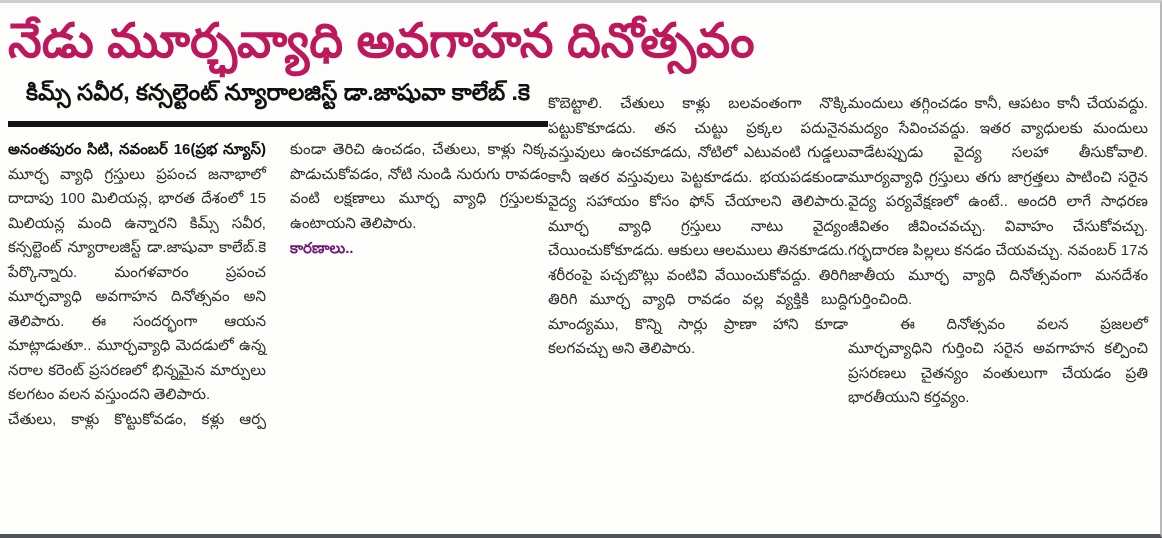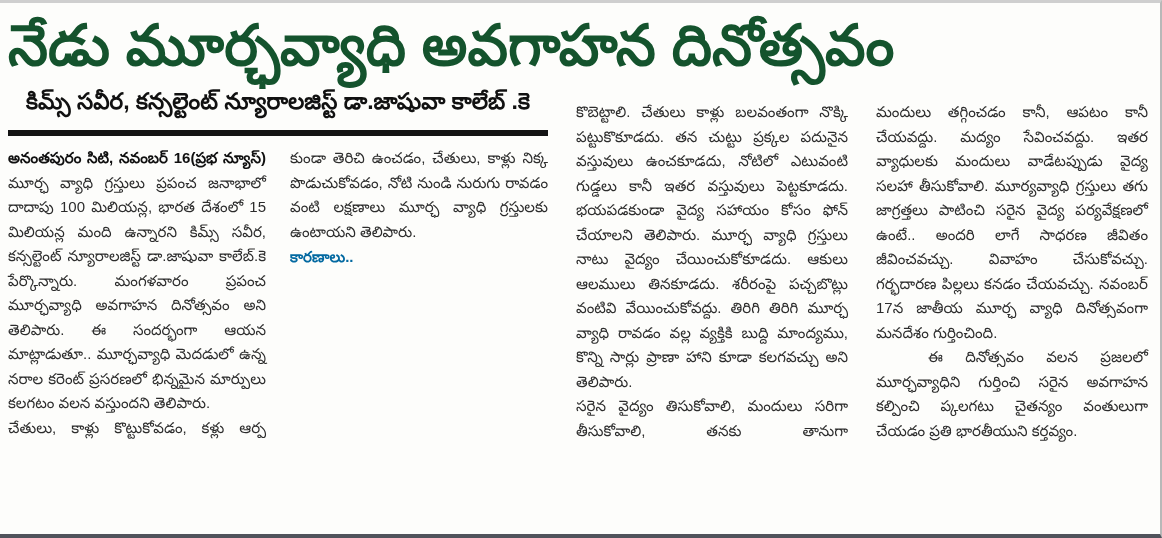--- a/index.html
+++ b/index.html
@@ -9,32 +9,31 @@
     width:1162px; height:538px;
     background:#fdfdfb;
     font-family:"Liberation Sans","DejaVu Sans",sans-serif;
     color:#222;
     border-top:3px solid #cfcfcf;
     border-right:2px solid #b8b8b8;
     border-bottom:4px solid #50535b;
     overflow:hidden;
   }
   .headline {
-    color:#14532d;
-    font-size:57px;
+    color:#be185d;
+    font-size:48px;
     font-weight:800;
     line-height:1.0;
     padding:14px 10px 0 8px;
     letter-spacing:0px;
     white-space:nowrap;
   }
   .content {
     display:flex;
     padding:0 12px 0 8px;
-    gap:28px;
   }
   .left-block { width:540px; flex:0 0 540px; }
   .byline {
     font-weight:700;
     font-size:23px;
     text-align:center;
     padding:14px 4px 10px 4px;
     color:#111;
     white-space:nowrap;
   }
@@ -51,21 +50,21 @@
     line-height:24.5px;
     text-align:justify;
     color:#2c2c2c;
   }
   .col-right { margin-top:26px; }
   .col p { text-align:justify; }
   .runover { text-align-last:justify; }
   .dateline { font-weight:700; color:#101010; }
   .section-heading {
     font-weight:700;
-    color:#0369a1;
+    color:#701a75;
     text-align:left;
     margin:1px 0;
   }
   .indented { text-indent:52px; }
 </style>
 </head>
 <body>
 
 <div class="page">
 
@@ -86,22 +85,21 @@
         <div class="col">
           <p>కుండా తెరిచి ఉంచడం, చేతులు, కాళ్లు నిక్క పొడుచుకోవడం, నోటి నుండి నురుగు రావడం వంటి లక్షణాలు మూర్ఛ వ్యాధి గ్రస్తులకు ఉంటాయని తెలిపారు.</p>
           <p class="section-heading">కారణాలు..</p>
         </div>
 
       </div>
     </div>
 
     <div class="col col-right">
       <p>కొబెట్టాలి. చేతులు కాళ్లు బలవంతంగా నొక్కి పట్టుకొకూడదు. తన చుట్టు ప్రక్కల పదునైన వస్తువులు ఉంచకూడదు, నోటిలో ఎటువంటి గుడ్డలు కానీ ఇతర వస్తువులు పెట్టకూడదు. భయపడకుండా వైద్య సహాయం కోసం ఫోన్ చేయాలని తెలిపారు. మూర్ఛ వ్యాధి గ్రస్తులు నాటు వైద్యం చేయించుకోకూడదు. ఆకులు ఆలములు తినకూడదు. శరీరంపై పచ్చబొట్లు వంటివి వేయించుకోవద్దు. తిరిగి తిరిగి మూర్ఛ వ్యాధి రావడం వల్ల వ్యక్తికి బుద్ది మాంద్యము, కొన్ని సార్లు ప్రాణా హాని కూడా కలగవచ్చు అని తెలిపారు.</p>
-      <p class="runover">సరైన వైద్యం తిసుకోవాలి, మందులు సరిగా తీసుకోవాలి, తనకు తానుగా</p>
     </div>
 
     <div class="col col-right">
       <p>మందులు తగ్గించడం కానీ, ఆపటం కానీ చేయవద్దు. మద్యం సేవించవద్దు. ఇతర వ్యాధులకు మందులు వాడేటప్పుడు వైద్య సలహా తీసుకోవాలి. మూర్యవ్యాధి గ్రస్తులు తగు జాగ్రత్తలు పాటించి సరైన వైద్య పర్యవేక్షణలో ఉంటే.. అందరి లాగే సాధరణ జీవితం జీవించవచ్చు. వివాహం చేసుకోవచ్చు. గర్భదారణ పిల్లలు కనడం చేయవచ్చు. నవంబర్ 17న జాతీయ మూర్ఛ వ్యాధి దినోత్సవంగా మనదేశం గుర్తించింది.</p>
-      <p class="indented">ఈ దినోత్సవం వలన ప్రజలలో మూర్ఛవ్యాధిని గుర్తించి సరైన అవగాహన కల్పించి ప్కలగటు చైతన్యం వంతులుగా చేయడం ప్రతి భారతీయుని కర్తవ్యం.</p>
+      <p class="indented">ఈ దినోత్సవం వలన ప్రజలలో మూర్ఛవ్యాధిని గుర్తించి సరైన అవగాహన కల్పించి ప్రసరణలు చైతన్యం వంతులుగా చేయడం ప్రతి భారతీయుని కర్తవ్యం.</p>
     </div>
 
   </div>
 </div>
 
 </body></html>

